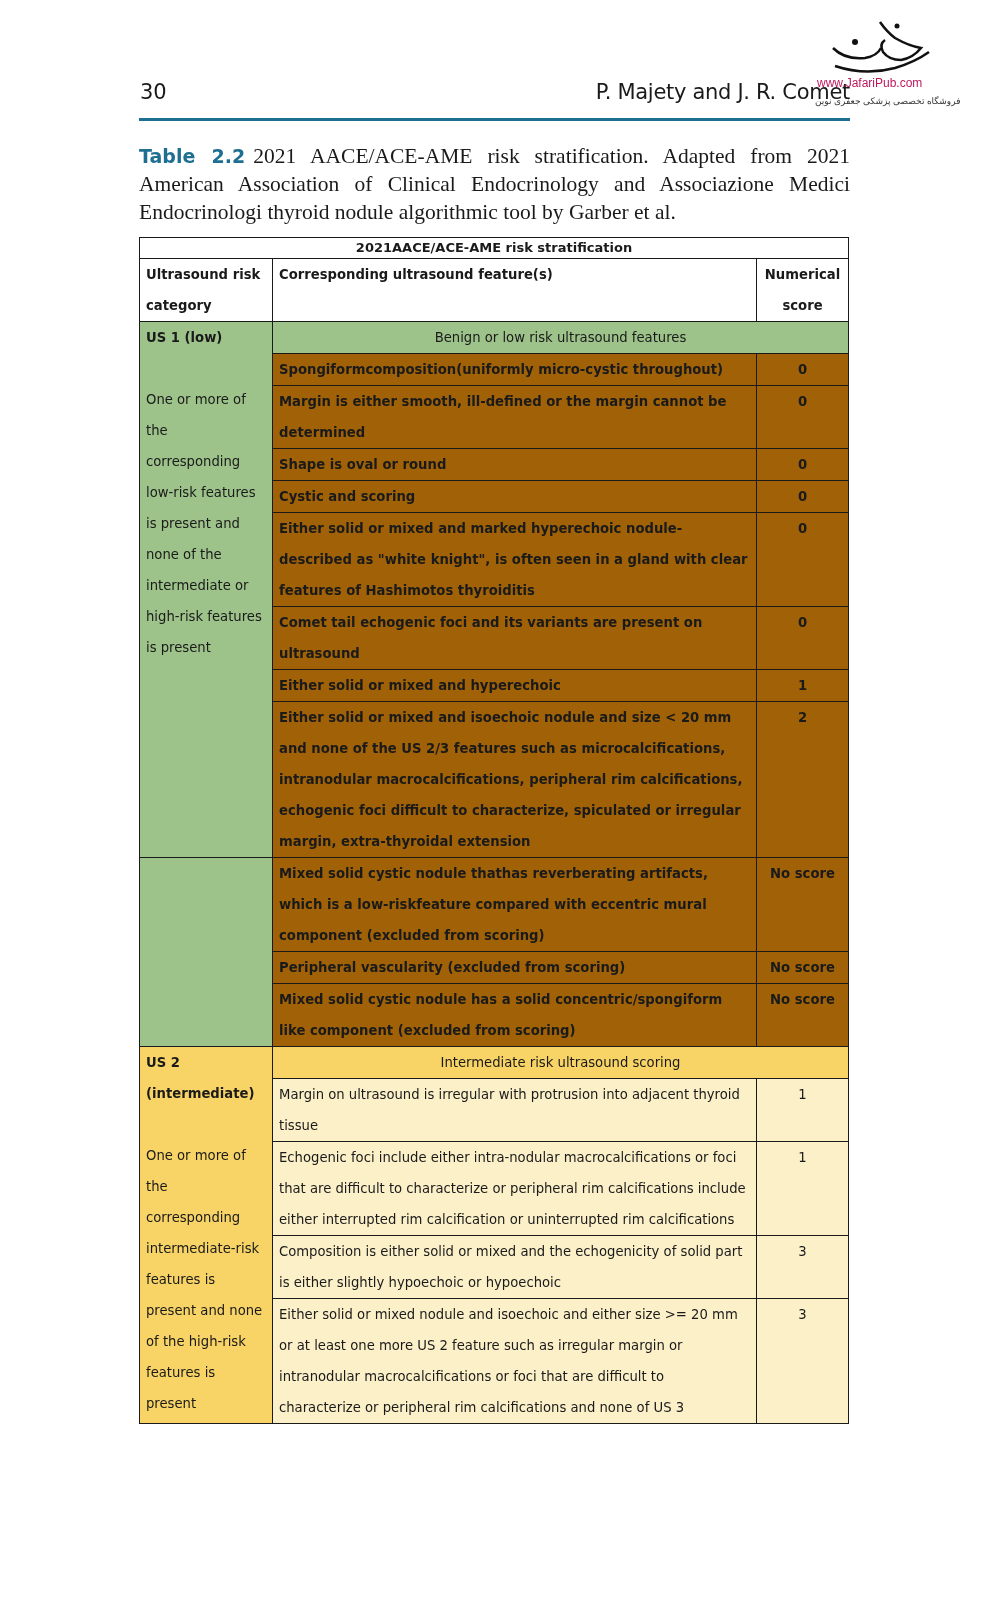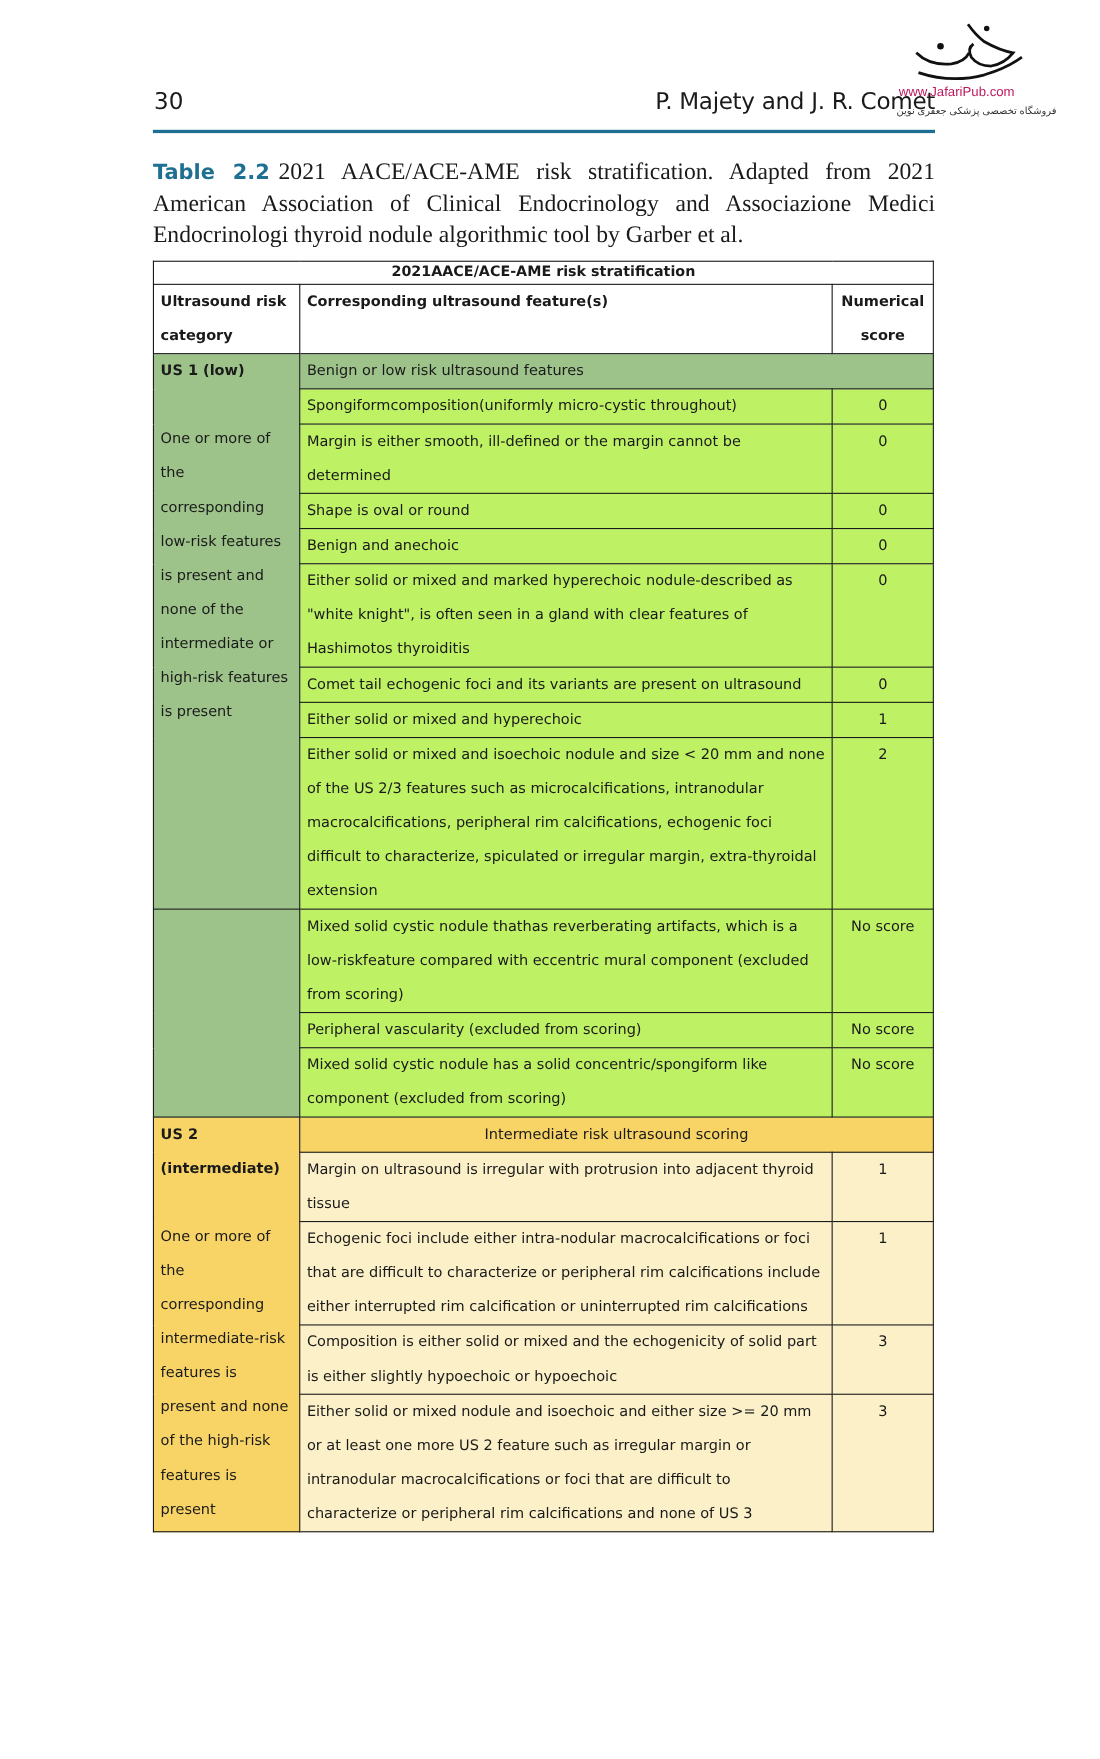--- a/index.html
+++ b/index.html
@@ -12,23 +12,23 @@
   .logo .fa{position:absolute;left:0;top:78px;font-size:9px;color:#333;direction:rtl;white-space:nowrap;}
   .caption{position:absolute;left:139px;top:142px;width:711px;font-family:"Liberation Serif",serif;font-size:21.5px;line-height:28px;text-align:justify;}
   .caption .lbl{font-family:"DejaVu Sans",sans-serif;font-weight:bold;color:#1f6f92;font-size:19px;margin-right:8px;}
   table{position:absolute;left:139px;top:237px;width:709px;border-collapse:collapse;font-family:"DejaVu Sans",sans-serif;font-size:13.2px;table-layout:fixed;}
   td{border:1.5px solid #1a1a1a;vertical-align:top;padding:0 6px;line-height:31px;}
   .title-cell{text-align:center;line-height:20px;font-weight:bold;font-size:13px;}
   .hdr{font-weight:bold;}
   .hdr.score{text-align:center;}
   .cat-green{background:#9dc38a;}
   .cat-yellow{background:#f8d466;}
-  .band-green{background:#9dc38a;text-align:left;}
+  .band-green{background:#9dc38a;text-align:center;}
   .band-yellow{background:#f8d466;text-align:center;}
-  .cell-green{background:#bef264;}
+  .cell-green{background:#a16207;font-weight:bold;}
   .cell-yellow{background:#fcf0c9;}
   .score{text-align:center;}
   .cat-label{font-weight:bold;display:block;}
   .cat-note{display:block;}
 </style>
 </head>
 <body>
 
 <div class="page-num">30</div>
 <div class="running-head">P. Majety and J. R. Comet</div>
@@ -78,21 +78,21 @@
   </tr>
   <tr class="cell-green">
     <td>Margin is either smooth, ill-defined or the margin cannot be determined</td>
     <td class="score">0</td>
   </tr>
   <tr class="cell-green">
     <td>Shape is oval or round</td>
     <td class="score">0</td>
   </tr>
   <tr class="cell-green">
-    <td>Benign and anechoic</td>
+    <td>Cystic and scoring</td>
     <td class="score">0</td>
   </tr>
   <tr class="cell-green">
     <td>Either solid or mixed and marked hyperechoic nodule-described as "white knight", is often seen in a gland with clear features of Hashimotos thyroiditis</td>
     <td class="score">0</td>
   </tr>
   <tr class="cell-green">
     <td>Comet tail echogenic foci and its variants are present on ultrasound</td>
     <td class="score">0</td>
   </tr>

